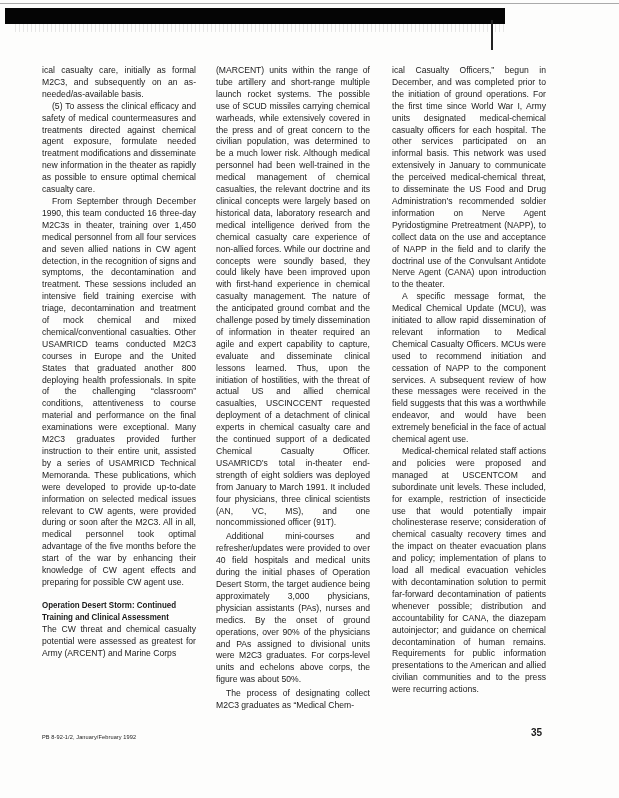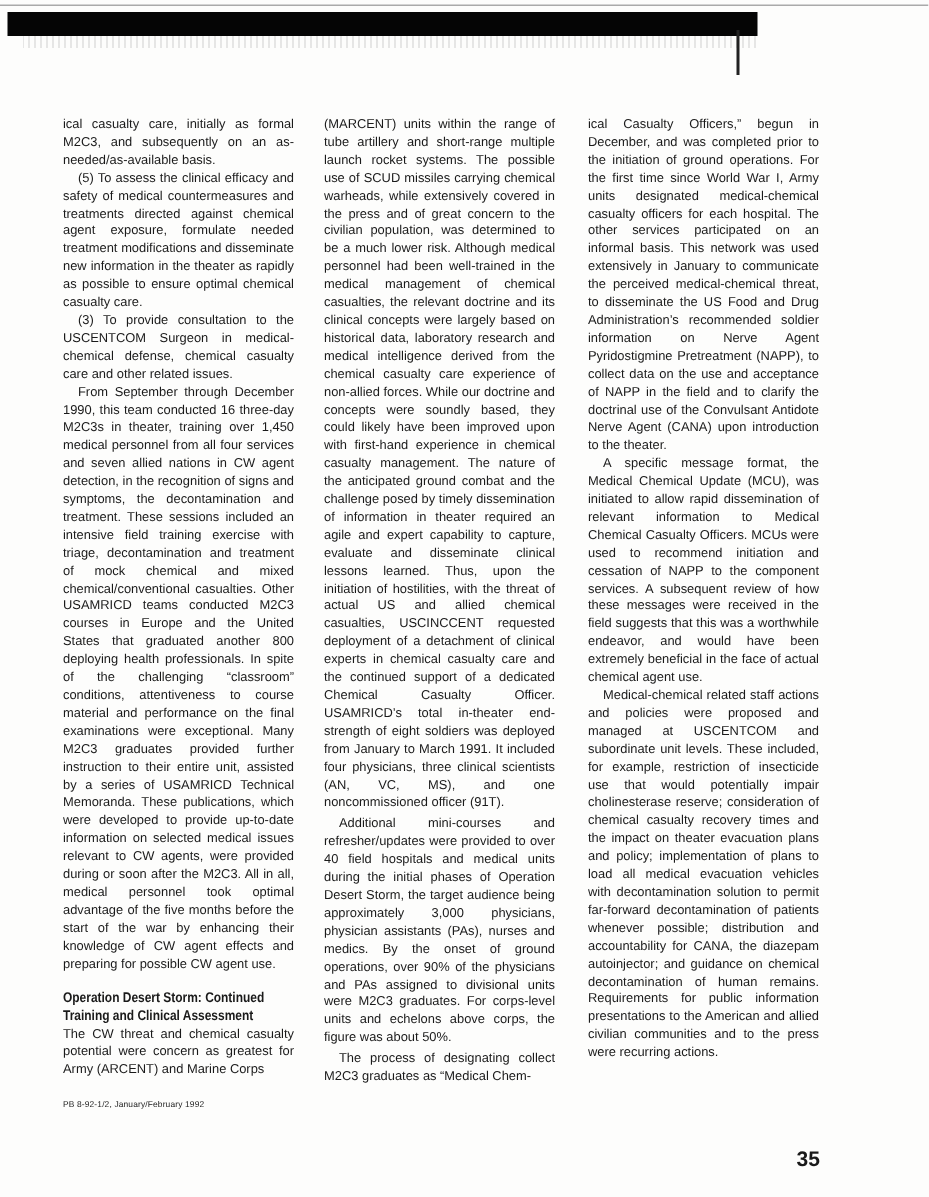--- a/index.html
+++ b/index.html
@@ -15,60 +15,59 @@
     background:repeating-linear-gradient(90deg, #bbb 0 1px, transparent 1px 4px);
     opacity:0.35;
   }
   .topbar-right-tick {
     position:absolute; left:491px; top:20px; width:2px; height:30px; background:#222;
   }
   .topline {
     position:absolute; left:0; top:3px; width:619px; height:1px; background:#aaa;
   }
   .col {
-    position:absolute; top:77px; width:154px;
+    position:absolute; top:65px; width:154px;
     font-size:8.6px; line-height:11.9px; text-align:justify;
     hyphens:manual;
   }
   .col p { margin:0; text-indent:10px; }
   .col p.noindent { text-indent:0; }
   .col-left { left:42px; }
   .col-mid { left:216px; }
   .col-right { left:392px; }
   .heading {
     font-family:"Liberation Sans", sans-serif; font-weight:bold;
     font-size:9.4px; line-height:12px; margin:10px 0 1px 0; text-indent:0;
     transform:scaleX(0.85); transform-origin:left; white-space:nowrap;
   }
   .spacer { height:2px; }
   .footer-left {
     position:absolute; left:42px; top:734px; font-size:5.6px; letter-spacing:0.1px;
   }
   .page-number {
-    position:absolute; left:531px; top:764px; font-size:14px; font-weight:bold;text-align:right;
+    position:absolute; left:531px; top:727px; font-size:10px; font-weight:bold;text-align:right;
   }
 </style>
 </head>
 <body>
 
 <div class="topline"></div>
 <div class="topbar"></div>
 <div class="topbar-noise"></div>
 <div class="topbar-right-tick"></div>
 
 <div class="col col-left">
   <p class="noindent">ical casualty care, initially as formal M2C3, and subsequently on an as-needed/as-available basis.</p>
   <p>(5) To assess the clinical efficacy and safety of medical countermeasures and treatments directed against chemical agent exposure, formulate needed treatment modifications and disseminate new information in the theater as rapidly as possible to ensure optimal chemical casualty care.</p>
-  <p>(3) To provide consultation to the USCENTCOM Surgeon in medical-chemical defense, chemical casualty care and other related issues.</p>
   <p>From September through December 1990, this team conducted 16 three-day M2C3s in theater, training over 1,450 medical personnel from all four services and seven allied nations in CW agent detection, in the recognition of signs and symptoms, the decontamination and treatment. These sessions included an intensive field training exercise with triage, decontamination and treatment of mock chemical and mixed chemical/conventional casualties. Other USAMRICD teams conducted M2C3 courses in Europe and the United States that graduated another 800 deploying health professionals. In spite of the challenging “classroom” conditions, attentiveness to course material and performance on the final examinations were exceptional. Many M2C3 graduates provided further instruction to their entire unit, assisted by a series of USAMRICD Technical Memoranda. These publications, which were developed to provide up-to-date information on selected medical issues relevant to CW agents, were provided during or soon after the M2C3. All in all, medical personnel took optimal advantage of the five months before the start of the war by enhancing their knowledge of CW agent effects and preparing for possible CW agent use.</p>
   <div class="heading">
     <div>Operation Desert Storm: Continued</div>
     <div>Training and Clinical Assessment</div>
   </div>
-  <p class="noindent">The CW threat and chemical casualty potential were concern as greatest for Army (ARCENT) and Marine Corps</p>
+  <p class="noindent">The CW threat and chemical casualty potential were assessed as greatest for Army (ARCENT) and Marine Corps</p>
 </div>
 
 <div class="col col-mid">
   <p class="noindent">(MARCENT) units within the range of tube artillery and short-range multiple launch rocket systems. The possible use of SCUD missiles carrying chemical warheads, while extensively covered in the press and of great concern to the civilian population, was determined to be a much lower risk. Although medical personnel had been well-trained in the medical management of chemical casualties, the relevant doctrine and its clinical concepts were largely based on historical data, laboratory research and medical intelligence derived from the chemical casualty care experience of non-allied forces. While our doctrine and concepts were soundly based, they could likely have been improved upon with first-hand experience in chemical casualty management. The nature of the anticipated ground combat and the challenge posed by timely dissemination of information in theater required an agile and expert capability to capture, evaluate and disseminate clinical lessons learned. Thus, upon the initiation of hostilities, with the threat of actual US and allied chemical casualties, USCINCCENT requested deployment of a detachment of clinical experts in chemical casualty care and the continued support of a dedicated Chemical Casualty Officer. USAMRICD’s total in-theater end-strength of eight soldiers was deployed from January to March 1991. It included four physicians, three clinical scientists (AN, VC, MS), and one noncommissioned officer (91T).</p>
   <div class="spacer"></div>
   <p>Additional mini-courses and refresher/updates were provided to over 40 field hospitals and medical units during the initial phases of Operation Desert Storm, the target audience being approximately 3,000 physicians, physician assistants (PAs), nurses and medics. By the onset of ground operations, over 90% of the physicians and PAs assigned to divisional units were M2C3 graduates. For corps-level units and echelons above corps, the figure was about 50%.</p>
   <div class="spacer"></div>
   <p>The process of designating collect M2C3 graduates as “Medical Chem-</p>
 </div>
 

